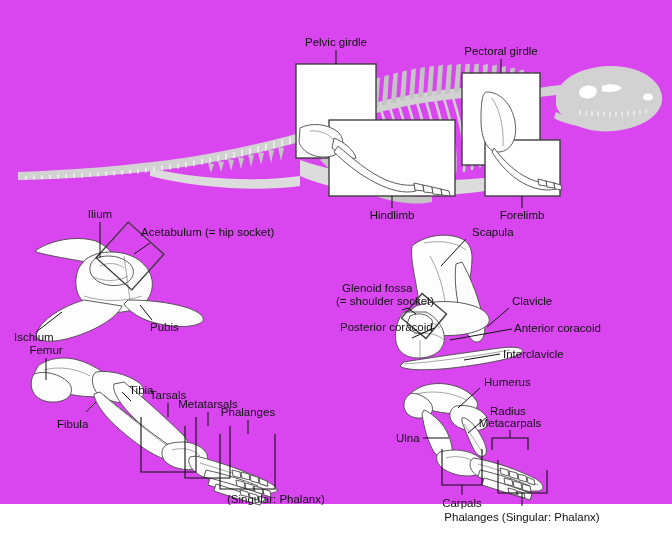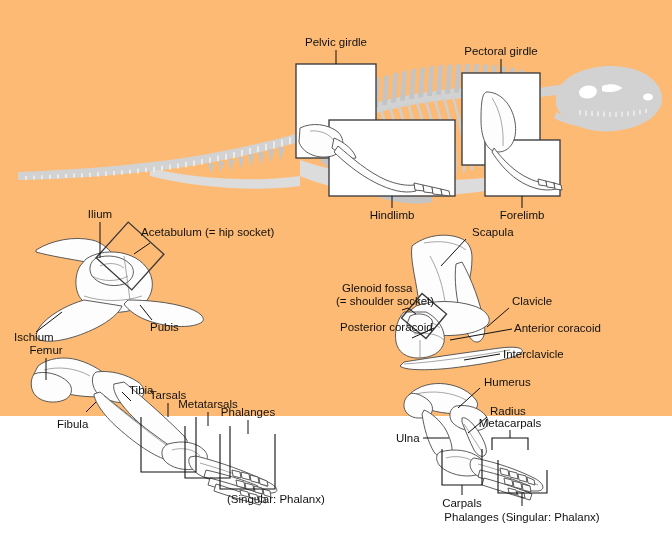--- a/index.html
+++ b/index.html
@@ -1,18 +1,18 @@
 <!DOCTYPE html>
 <html><head>
 <meta charset="utf-8">
 <style>
   html,body{margin:0;padding:0;background:#fff;}
   body{width:672px;height:540px;overflow:hidden;
        font-family:"Liberation Sans",sans-serif;color:#111;}
-  #stage{position:relative;width:672px;height:416px;background:#fdba74;}
+  #stage{position:relative;width:672px;height:504px;background:#d946ef;}
   svg{display:block;}
   .lbl{font-family:"Liberation Sans",sans-serif;font-size:11.5px;fill:#111;}
   .lead{stroke:#111;stroke-width:1;fill:none;stroke-linecap:butt;}
   .callout{stroke:#3a3a3a;stroke-width:1.35;fill:none;}
   .brk{stroke:#111;stroke-width:1.1;fill:none;}
   .bone{fill:#fdfdfd;stroke:#4a4a4a;stroke-width:0.9;}
   .boneIn{fill:none;stroke:#8a8a8a;stroke-width:0.75;}
   .ghost{fill:#d2d2d2;}
   .ghost2{fill:#c4c4c4;}
   .ghost3{fill:#dcdcdc;}

